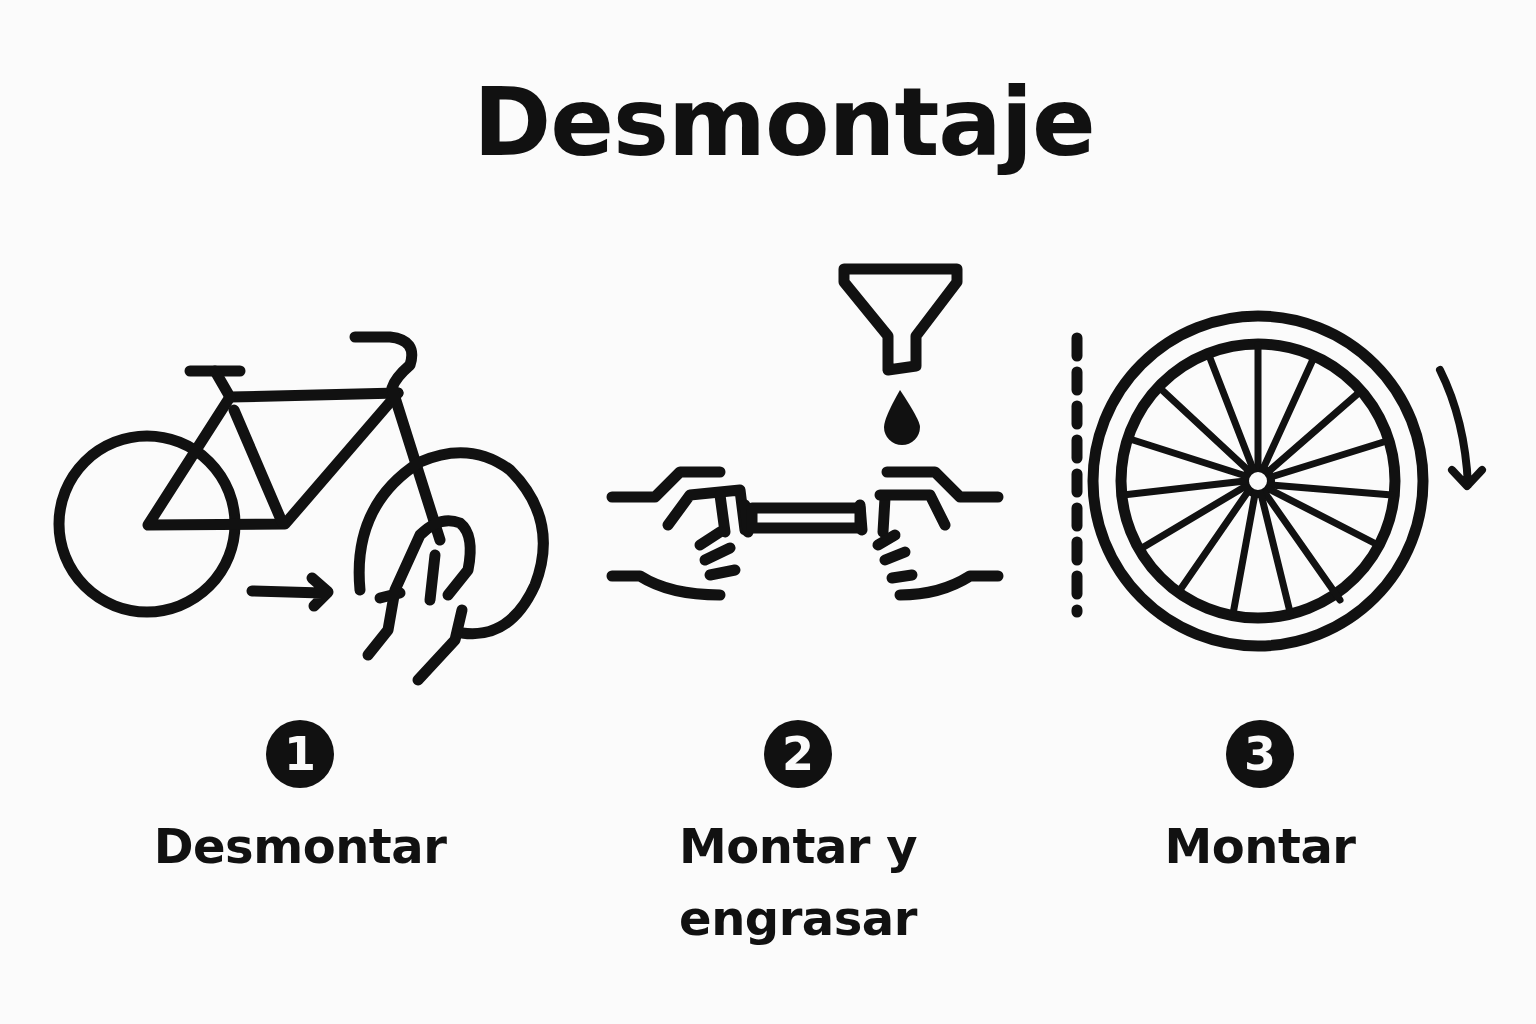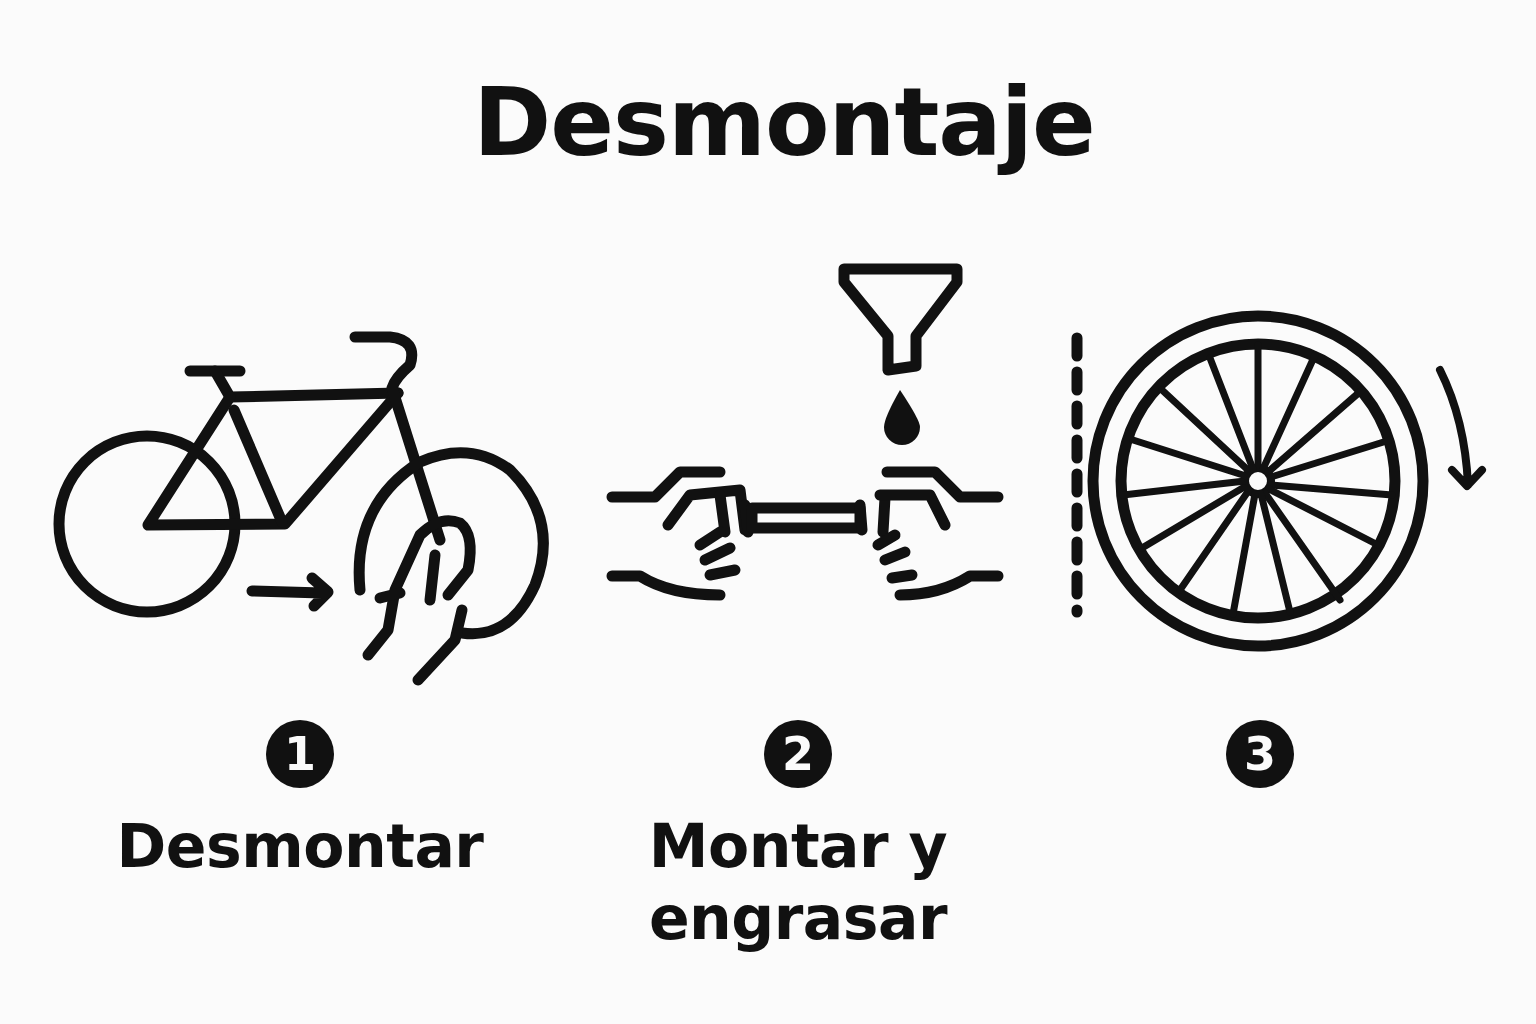--- a/index.html
+++ b/index.html
@@ -14,21 +14,21 @@
       text-align: center; font-size: 94px; font-weight: bold; letter-spacing: -1px;
       line-height: 110px;
     }
     svg.art { position: absolute; left: 0; top: 0; width: 1536px; height: 1024px; }
     .step { position: absolute; top: 720px; width: 440px; text-align: center; }
     .badge {
       width: 68px; height: 68px; border-radius: 50%; background: #111; color: #fbfbfb;
       margin: 0 auto; display: flex; align-items: center; justify-content: center;
       font-size: 46px; font-weight: bold; line-height: 1;
     }
-    .label { margin-top: 22px; font-size: 60px; font-weight: bold; line-height: 72px; letter-spacing: -0.5px; }
+    .label { margin-top: 22px; font-size: 48px; font-weight: bold; line-height: 72px; letter-spacing: -0.5px; }
     #s1 { left: 80px; } #s2 { left: 578px; } #s3 { left: 1040px; }
   </style>
 </head>
 <body>
 
 <div class="title">Desmontaje</div>
 
 <svg class="art" viewBox="0 0 1536 1024" fill="none" stroke="#111" stroke-width="11" stroke-linecap="round" stroke-linejoin="round">
 
   <g>
@@ -95,13 +95,14 @@
 <div class="step" id="s1">
   <div class="badge">1</div>
   <div class="label">Desmontar</div>
 </div>
 <div class="step" id="s2">
   <div class="badge">2</div>
   <div class="label">Montar y engrasar</div>
 </div>
 <div class="step" id="s3">
   <div class="badge">3</div>
+  <div class="label">Montar</div>
 </div>
 
 </body></html>

